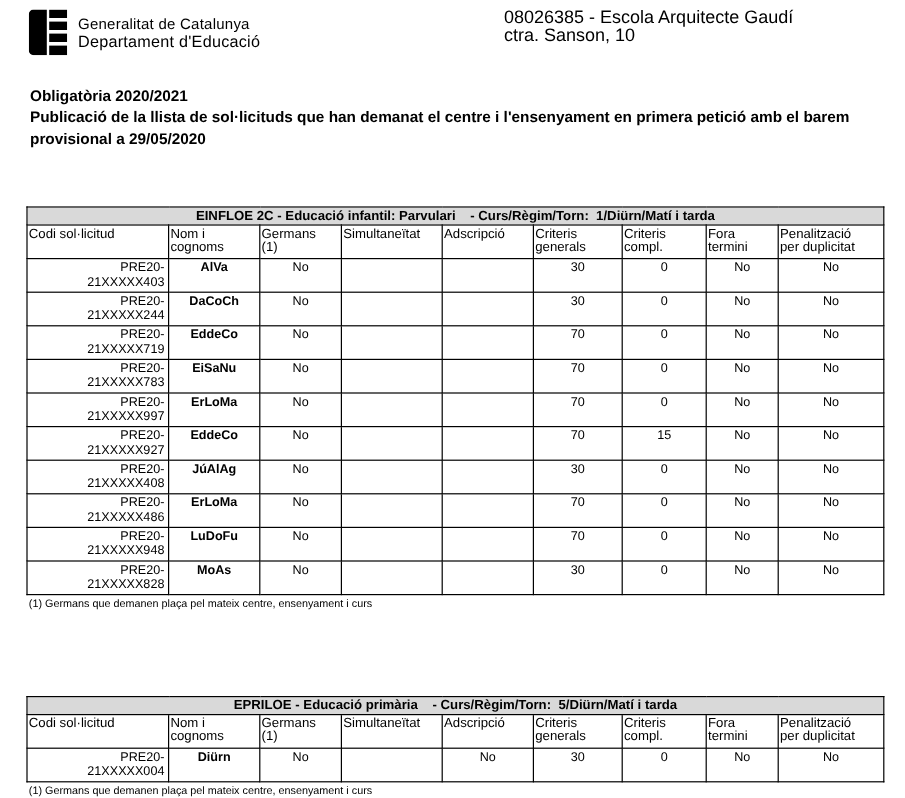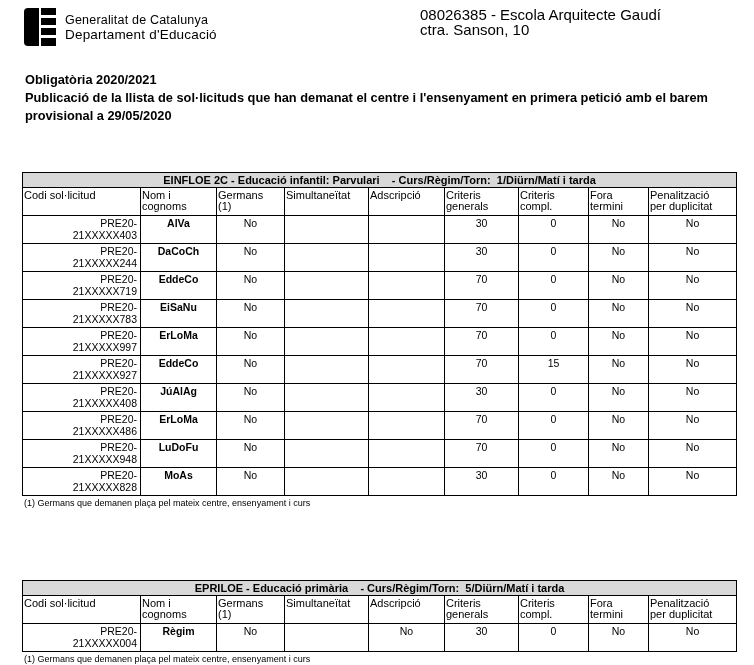--- a/index.html
+++ b/index.html
@@ -266,21 +266,21 @@
           <th class="col-h">Fora
 termini</th>
           <th class="col-h">Penalització
 per duplicitat</th>
         </tr>
       </thead>
       <tbody>
         <tr>
             <td class="c-codi">PRE20-
 21XXXXX004</td>
-            <td class="c-nom">Règim</td>
+            <td class="c-nom">Diürn</td>
             <td class="c-center">No</td>
             <td class="c-center"></td>
             <td class="c-center">No</td>
             <td class="c-center">30</td>
             <td class="c-center">0</td>
             <td class="c-center">No</td>
             <td class="c-center">No</td>
           </tr>
       </tbody>
     </table>

